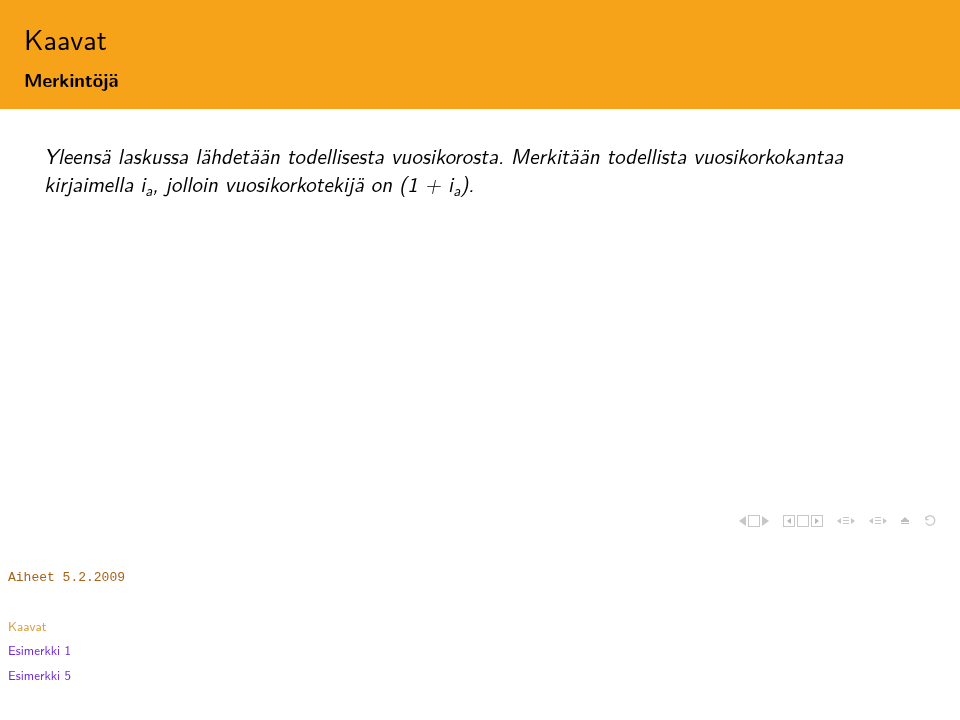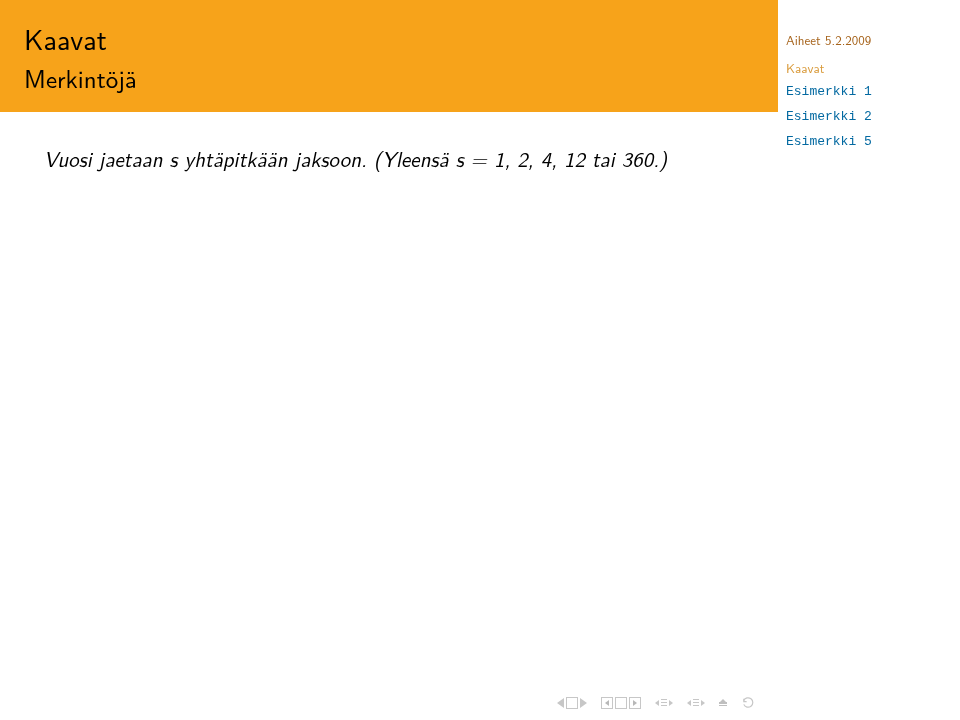--- a/index.html
+++ b/index.html
@@ -8,20 +8,21 @@
     font-family: "Latin Modern Sans", "Computer Modern Sans", "DejaVu Sans", "Lucida Sans", sans-serif;
     background: #ffffff;
     color: #000;
     position: relative;
   }
   .slide {
     width: 960px;
     height: 720px;
     position: relative;
     display: flex;
+    flex-direction: column;
     border-radius: 8px;
   }
   .main-col {
     flex: 1 1 auto;
     position: relative;
   }
   .side-col {
     width: 182px;
     flex: 0 0 182px;
     padding: 28px 12px 0 8px;
@@ -31,40 +32,42 @@
   .header-band {
     background: #f7a31a;
     padding: 18px 0 16px 24px;
   }
   .title-main {
     font-size: 28px;
     font-weight: 400;
     color: #000;
   }
   .title-sub {
-    font-size: 25px;
-    font-weight: 400;
+    font-size: 19px;
+    font-weight: 700;
     color: #000;
+    margin-top: 6px;
   }
   .content {
     padding: 32px 30px 0 44px;
     font-size: 21px;
     line-height: 1.35;
     color: #000;
     font-style: italic;
   }
   .content p { margin-bottom: 20px; }
   .side-title {
     color: #a6631b;
     font-size: 13px;
-    margin-bottom: 3px;
+    margin-bottom: 23px;
+    font-family: Liberation Mono, monospace;
   }
   .side-item { display: block; text-decoration: none; }
   .side-item.active { color: #d99a3a; }
-  .side-item.inactive { color: #0369a1; font-family: Liberation Mono, monospace; }
+  .side-item.inactive { color: #6d28d9; }
   .navbar {
     position: absolute;
     bottom: 10px;
     right: 22px;
     display: flex;
     align-items: center;
     gap: 14px;
   }
   .nav-group { display: inline-flex; align-items: center; gap: 2px; }
   .nav-tri {
@@ -111,21 +114,21 @@
 <div class="slide">
 
   <div class="main-col">
     <div class="header-band">
       <div class="title-main">Kaavat</div>
       <div class="title-sub">Merkintöjä</div>
     </div>
 
     <div class="content">
       <p>
-        <span>Vuosi jaetaan s yhtäpitkään jaksoon. (Yleensä s = 1, 2, 4, 12 tai 360.)</span>
+        <span>Yleensä laskussa lähdetään todellisesta vuosikorosta. Merkitään todellista vuosikorkokantaa kirjaimella </span><span class="ia">i</span><span class="sub">a</span><span>, jolloin vuosikorkotekijä on </span><span>(1 + </span><span class="ia">i</span><span class="sub">a</span><span>).</span>
       </p>
     </div>
 
     <div class="navbar">
       <span class="nav-group">
         <span class="nav-tri left"></span>
         <span class="nav-frame"></span>
         <span class="nav-tri right"></span>
       </span>
       <span class="nav-group">
@@ -166,17 +169,16 @@
             <path d="M3 4 L3 7 L6 7" fill="none" stroke="#c7c7c7" stroke-width="1.3"></path>
           </svg>
       </span>
     </div>
   </div>
 
   <div class="side-col">
     <div class="side-title">Aiheet 5.2.2009</div>
     <a class="side-item active">Kaavat</a>
     <a class="side-item inactive">Esimerkki 1</a>
-    <a class="side-item inactive">Esimerkki 2</a>
     <a class="side-item inactive">Esimerkki 5</a>
   </div>
 
 </div>
 
 </body></html>

